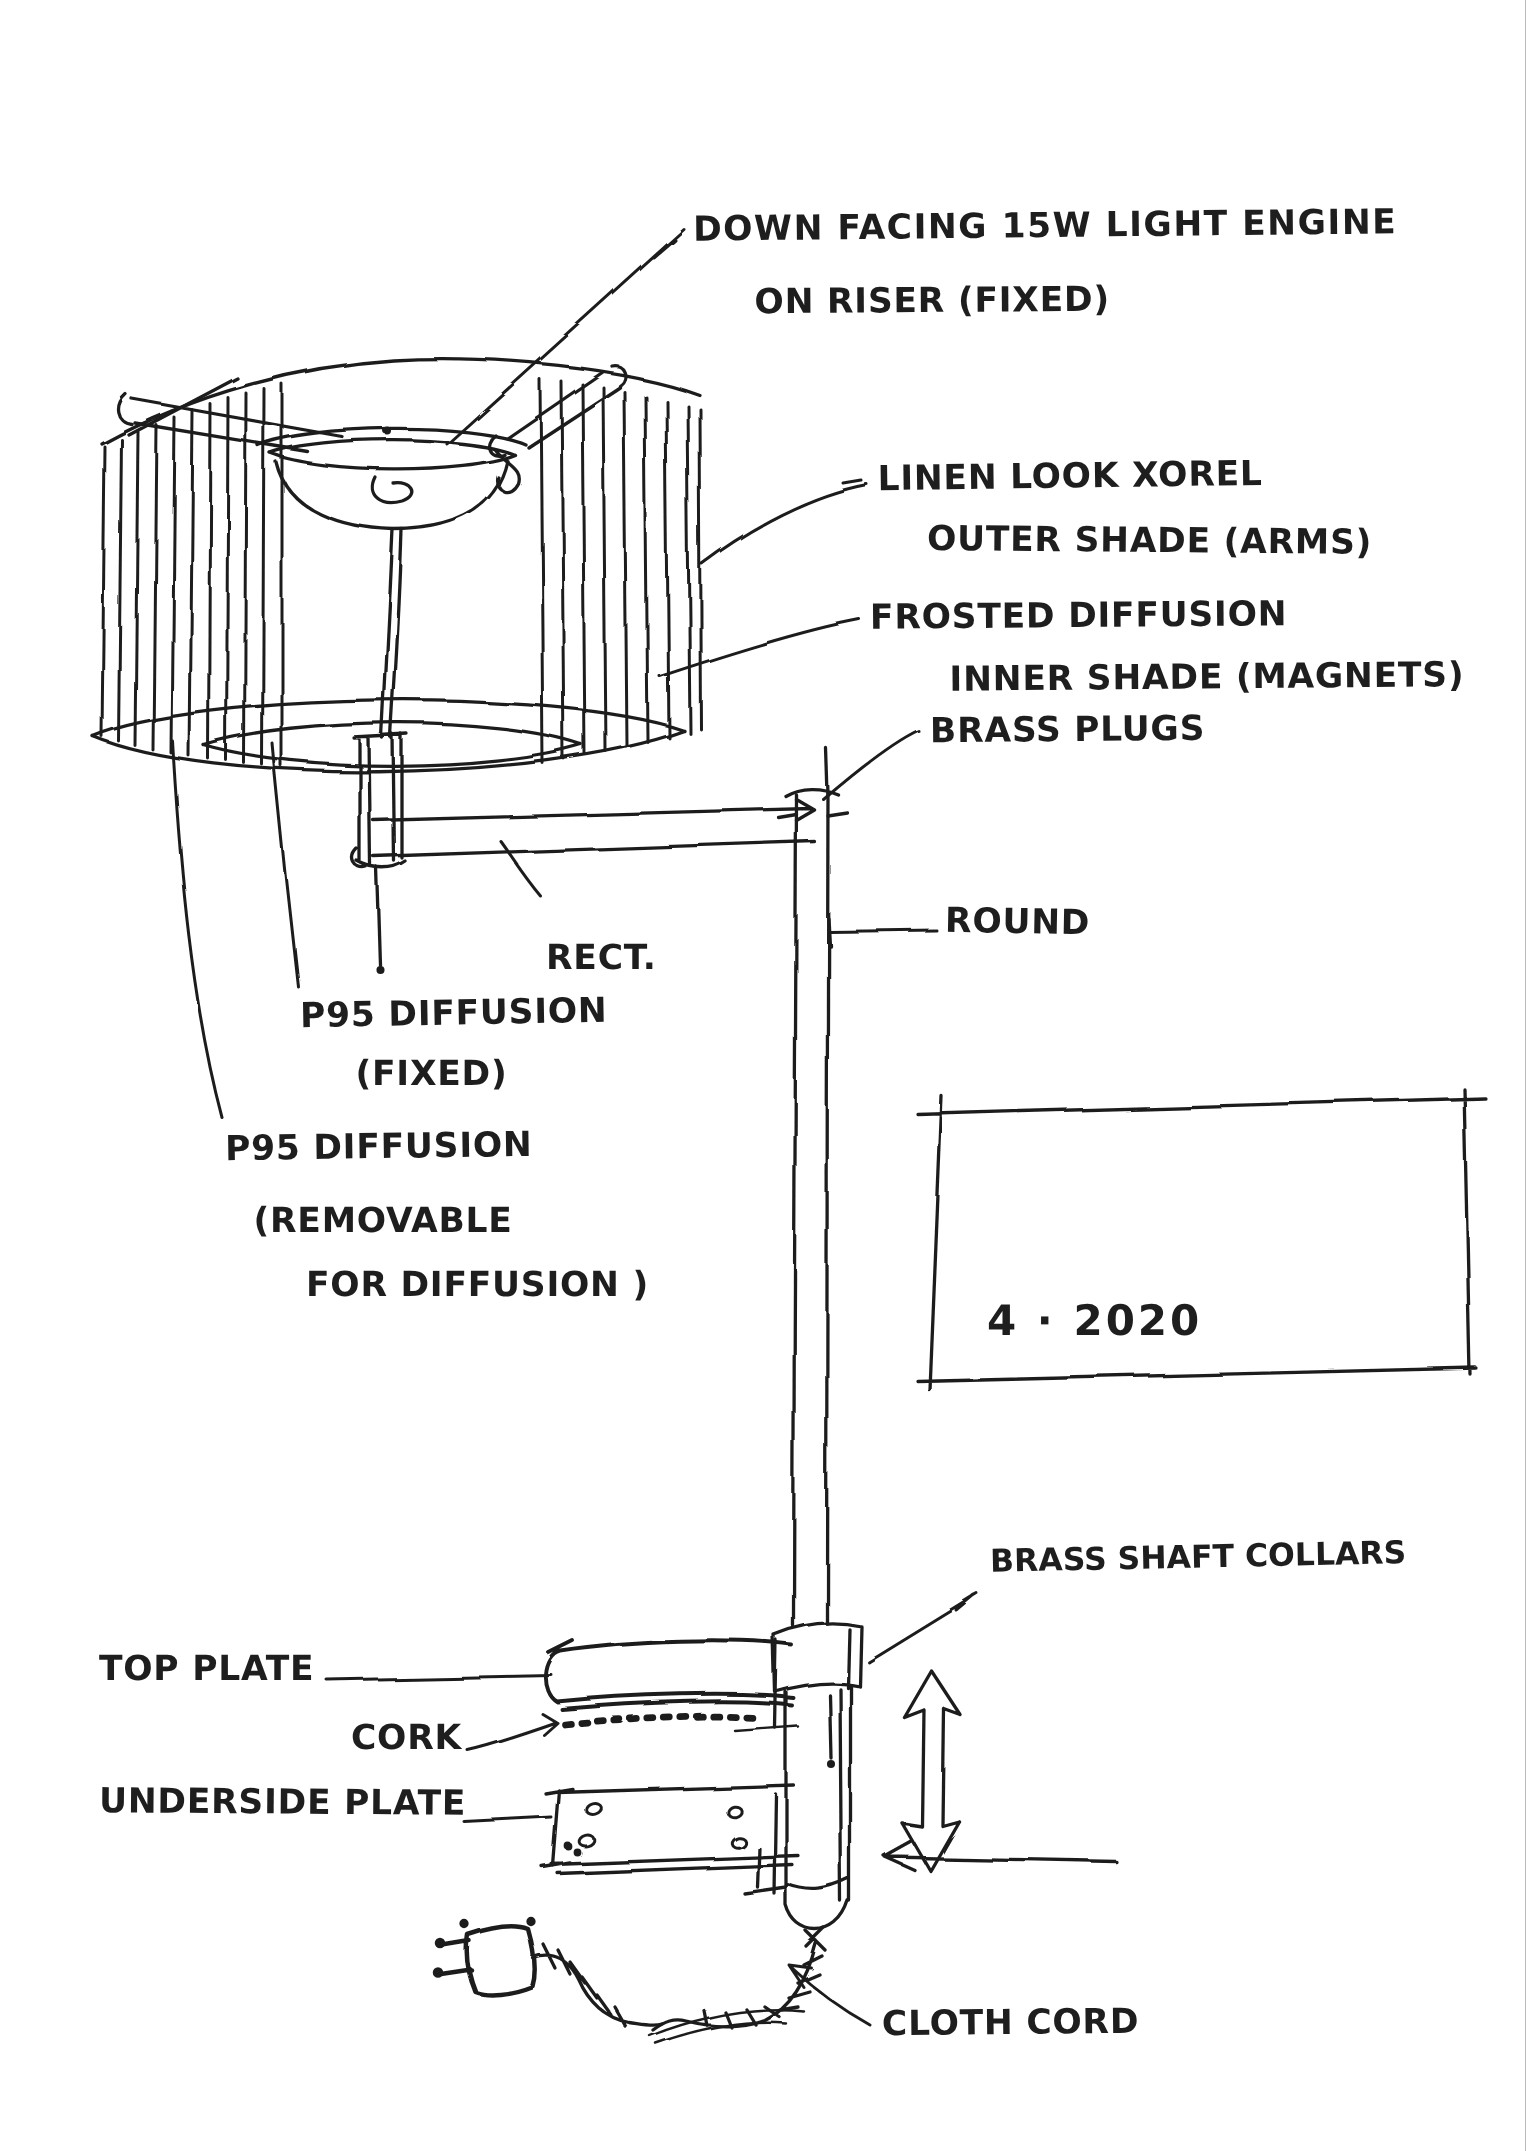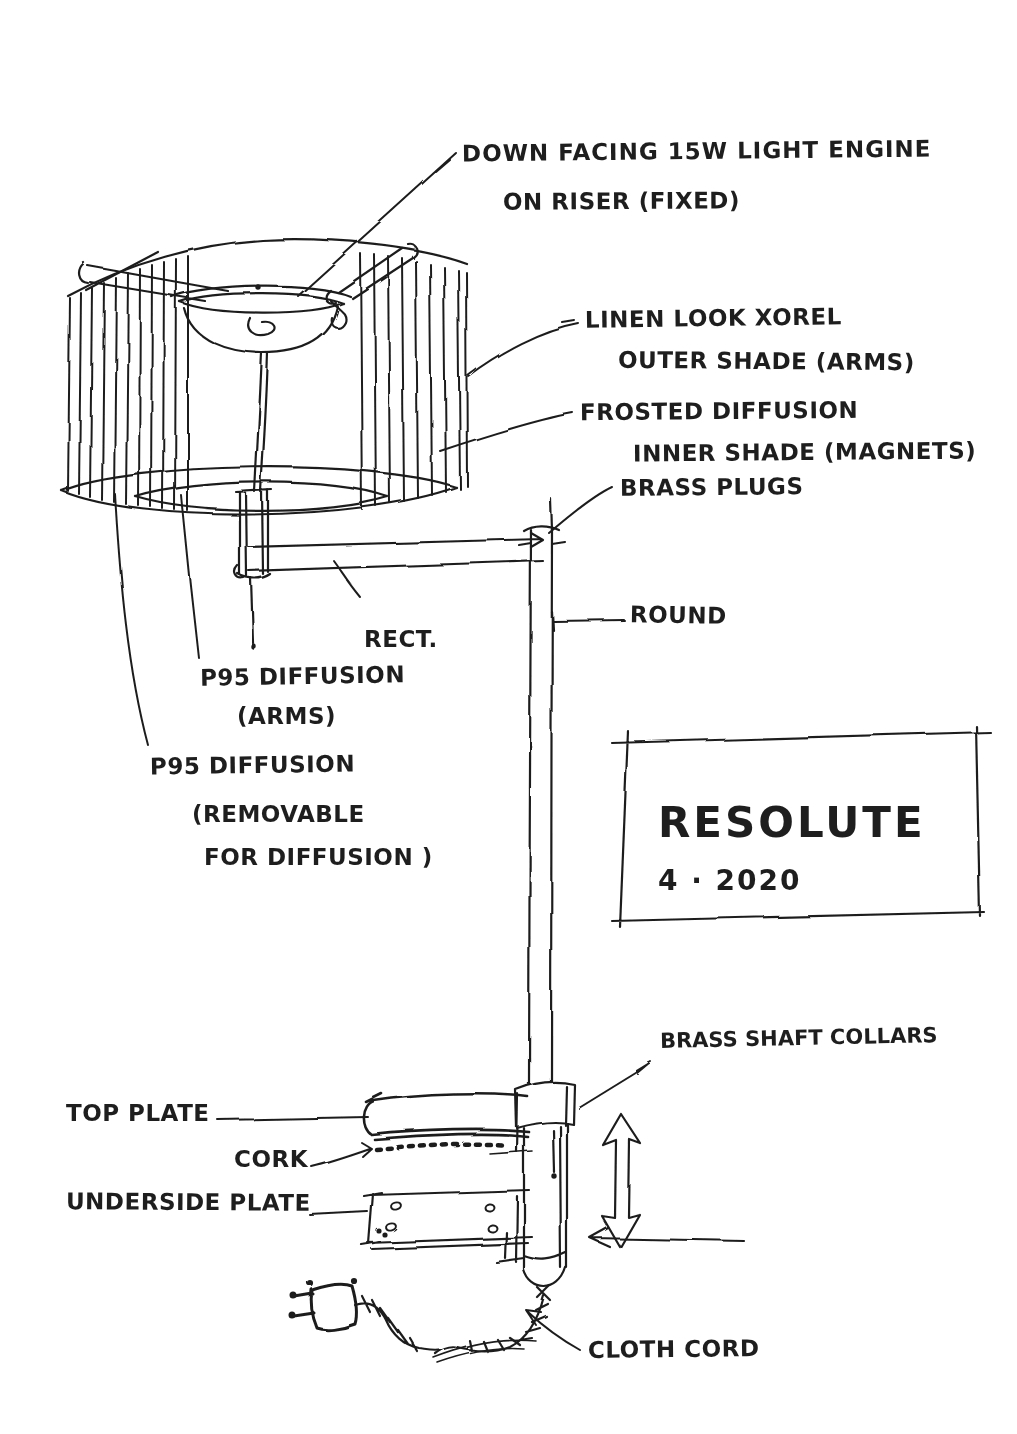--- a/index.html
+++ b/index.html
@@ -212,27 +212,26 @@
 
   <div class="lbl" style="left:580px; top:398px; transform:rotate(-0.5deg)">FROSTED DIFFUSION</div>
   <div class="lbl" style="left:633px; top:439px; transform:rotate(-0.5deg)">INNER SHADE (MAGNETS)</div>
 
   <div class="lbl" style="left:620px; top:474px; transform:rotate(-0.5deg)">BRASS PLUGS</div>
 
   <div class="lbl" style="left:364px; top:626px">RECT.</div>
   <div class="lbl" style="left:630px; top:602px; transform:rotate(1deg)">ROUND</div>
 
   <div class="lbl" style="left:200px; top:663px; transform:rotate(-1deg)">P95 DIFFUSION</div>
-  <div class="lbl" style="left:237px; top:703px">(ARMS)</div>
+  <div class="lbl" style="left:237px; top:703px">(FIXED)</div>
 
   <div class="lbl" style="left:150px; top:752px; transform:rotate(-0.8deg)">P95 DIFFUSION</div>
-  <div class="lbl" style="left:192px; top:801px">(REMOVABLE</div>
+  <div class="lbl" style="left:169px; top:801px">(REMOVABLE</div>
   <div class="lbl" style="left:204px; top:844px">FOR DIFFUSION )</div>
 
-  <div class="lbl title-name" style="left:658px; top:798px">RESOLUTE</div>
   <div class="lbl title-date" style="left:658px; top:864px">4 · 2020</div>
 
   <div class="lbl tight" style="left:660px; top:1026px; transform:rotate(-1.2deg)">BRASS SHAFT COLLARS</div>
 
   <div class="lbl" style="left:66px; top:1100px">TOP PLATE</div>
   <div class="lbl" style="left:234px; top:1146px">CORK</div>
   <div class="lbl" style="left:66px; top:1189px; transform:rotate(0.4deg)">UNDERSIDE PLATE</div>
 
   <div class="lbl" style="left:588px; top:1336px; transform:rotate(-0.6deg)">CLOTH CORD</div>
 

